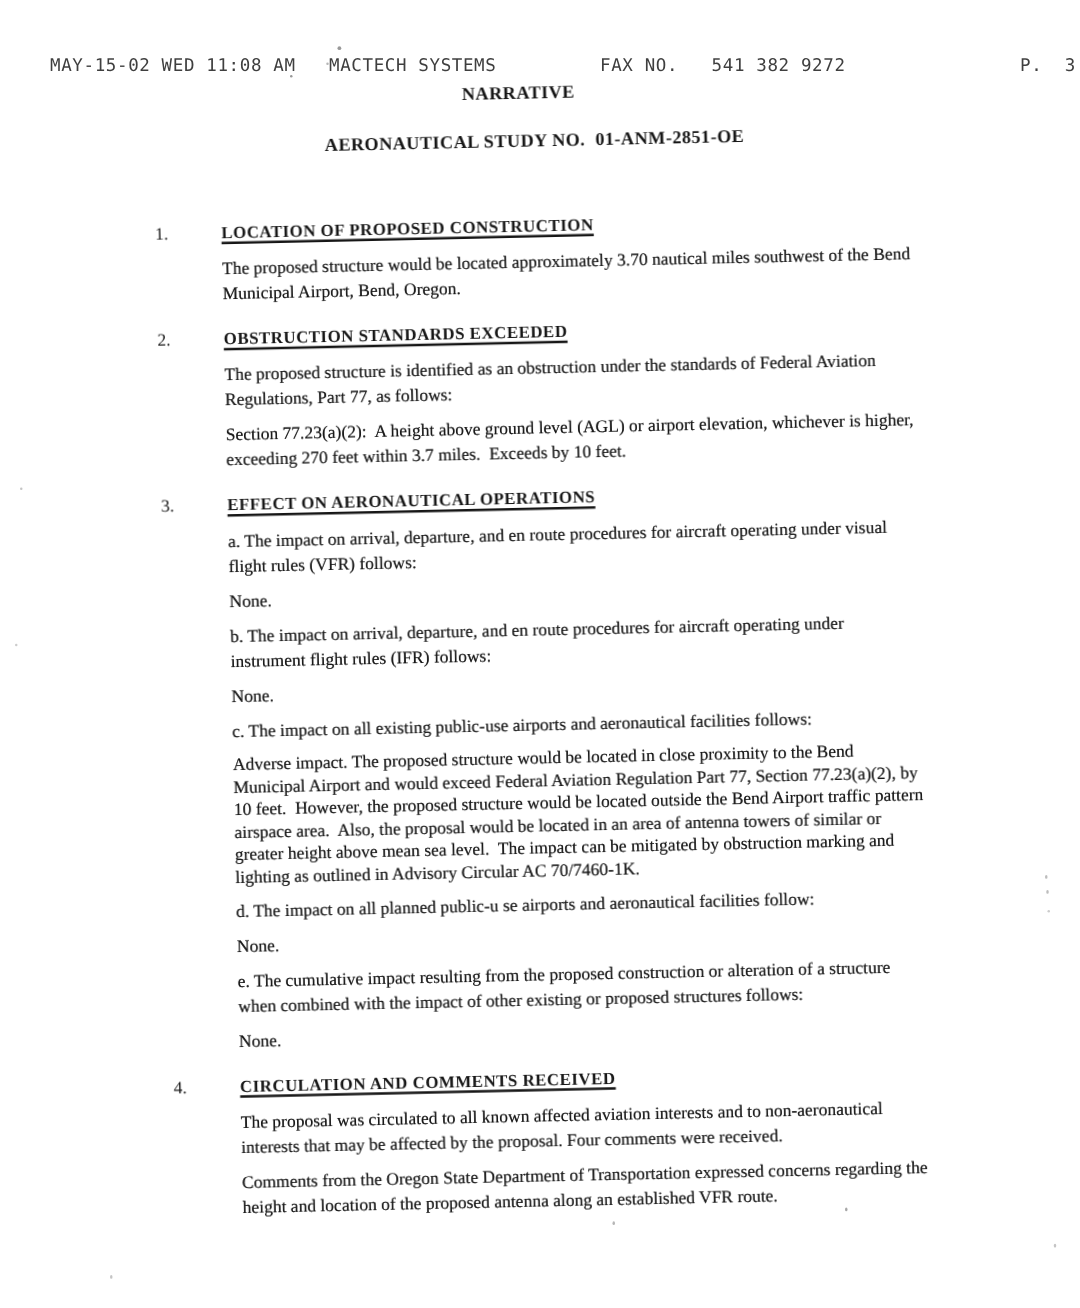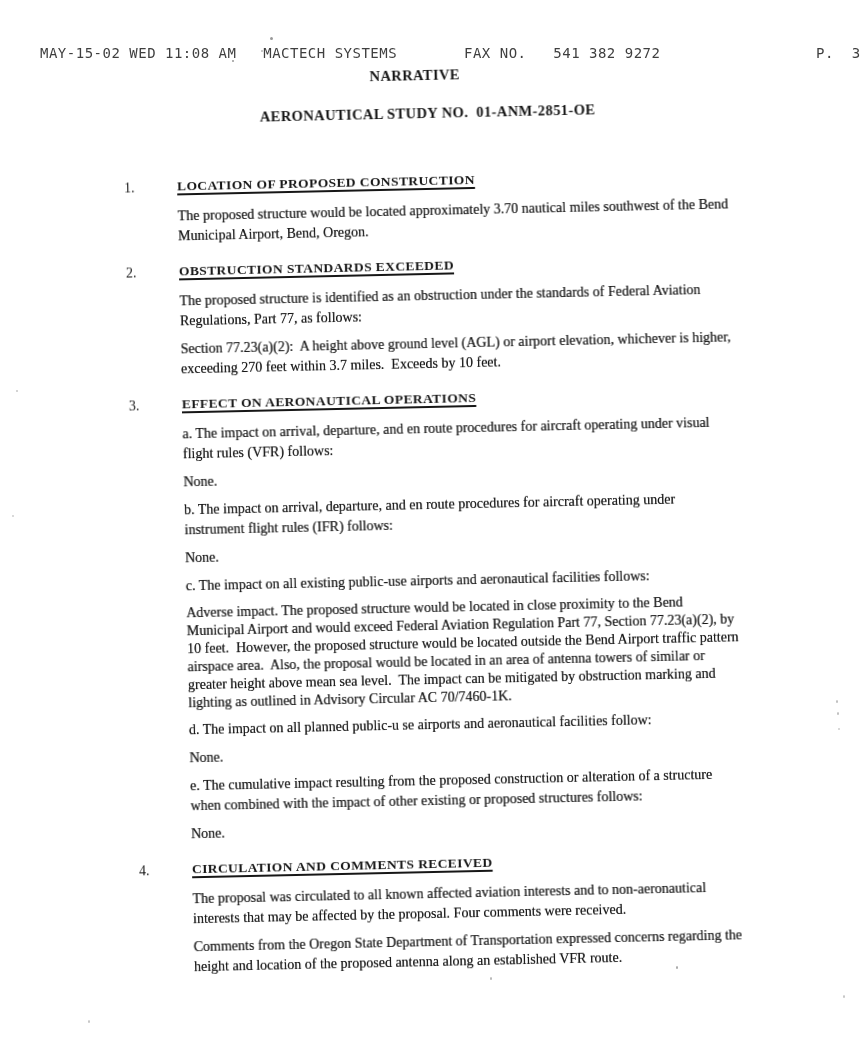--- a/index.html
+++ b/index.html
@@ -13,21 +13,21 @@
   }
   
   .fax-header{
     position:absolute;top:3px;left:0;width:864px;height:22px;
     font-family:"DejaVu Sans Mono", monospace;
     font-size:14px;color:#3f3f3f;letter-spacing:0.5px;
     white-space:pre;
     margin-top:42px;
   }
   .fax-left{position:absolute;left:40px;top:0;}
-  .fax-center{position:absolute;left:464px;top:0;text-align:center;}
+  .fax-center{position:absolute;left:480px;top:0;text-align:center;}
   .fax-right{position:absolute;left:816px;top:0;text-align:right;}
 
   
   .doc{
     position:absolute;top:72px;left:0;width:864px;
     transform:rotate(-1.25deg);
     transform-origin:150px 20px;
     filter:blur(0.25px);
   }
   .doc-title{

